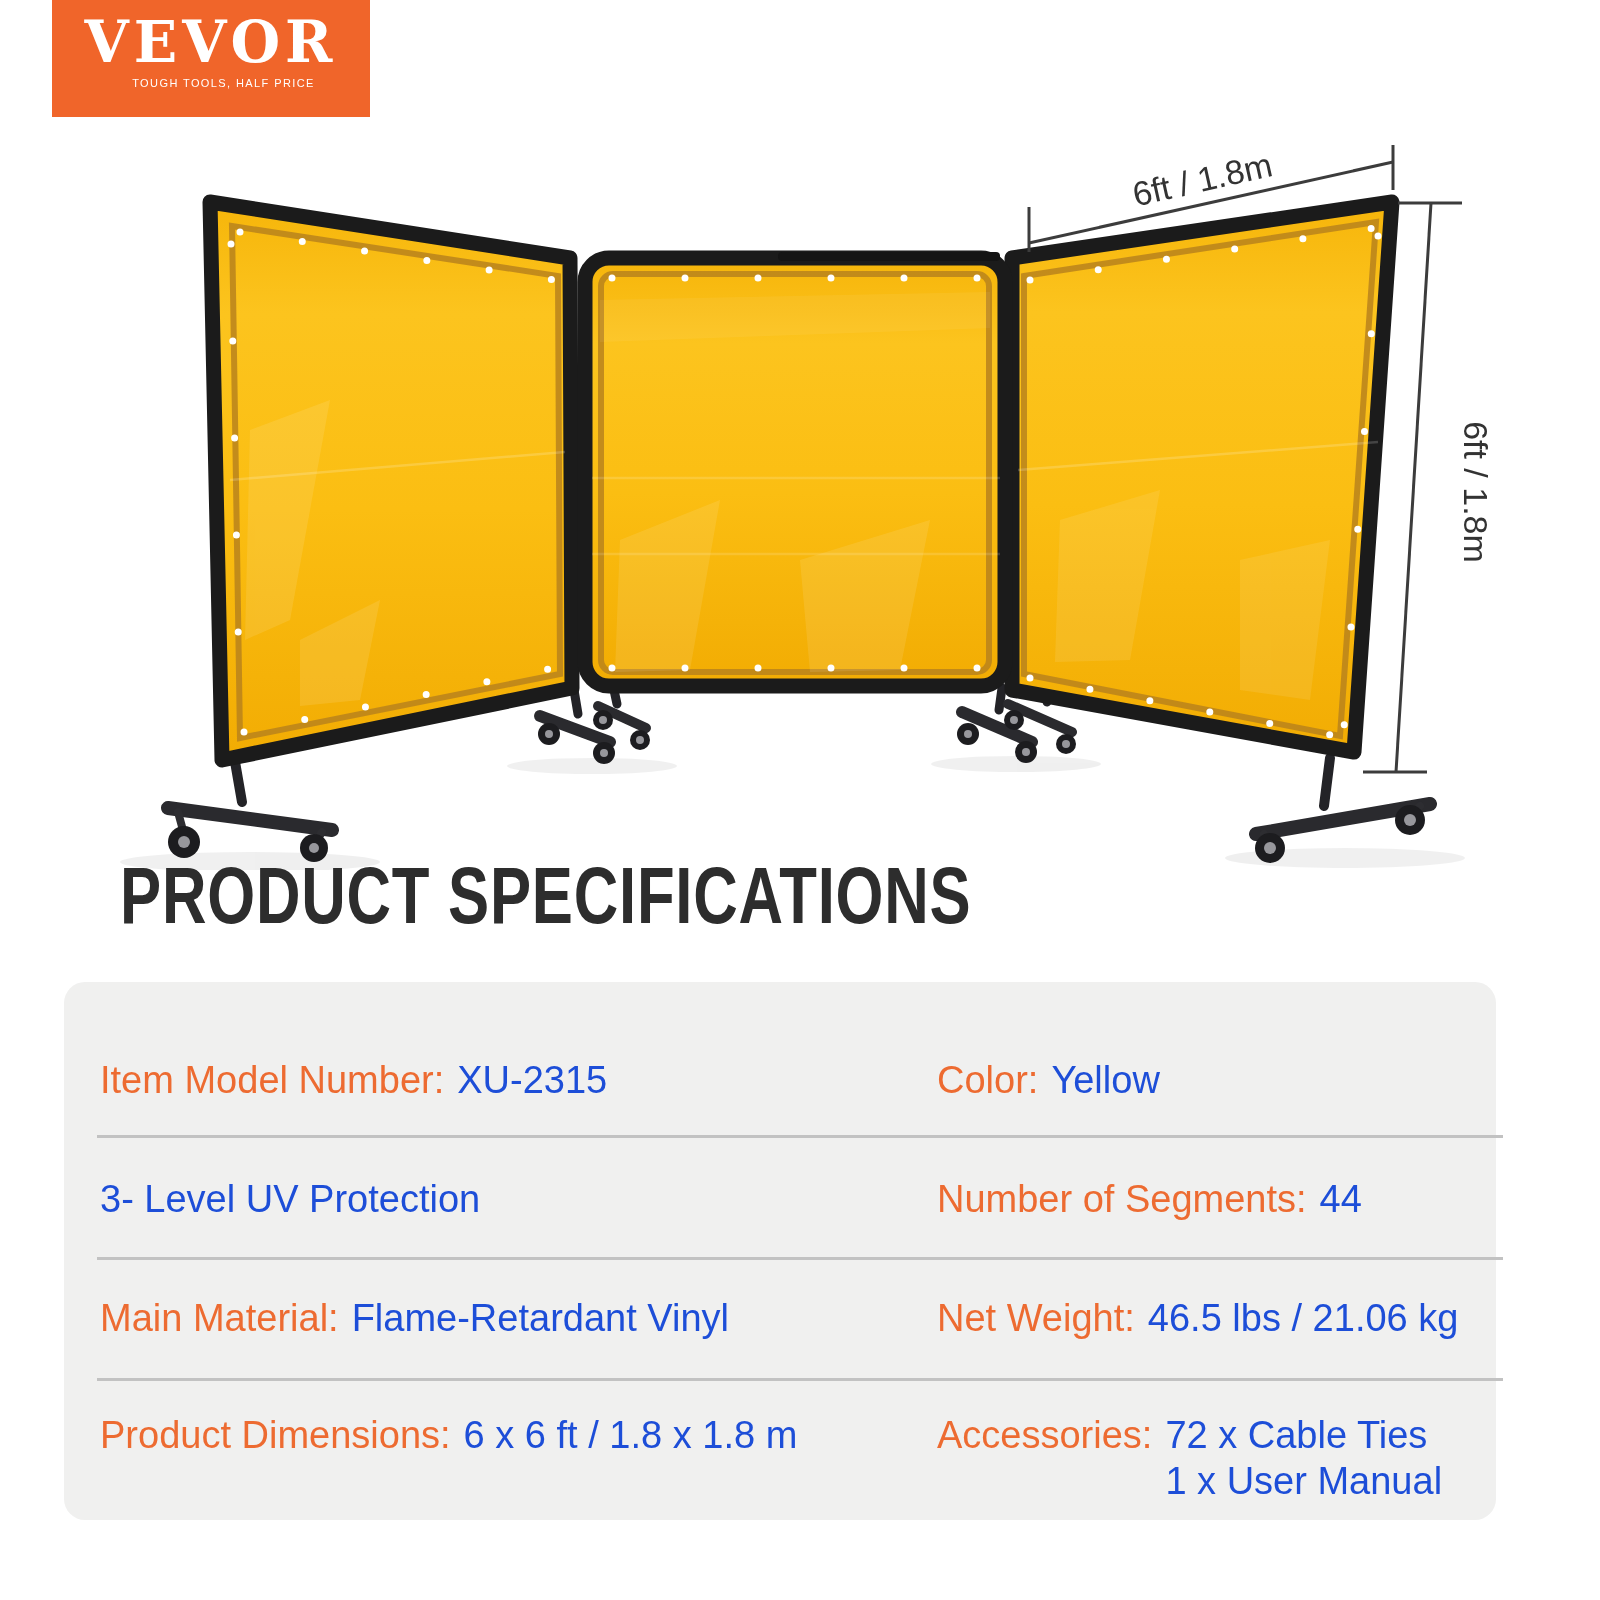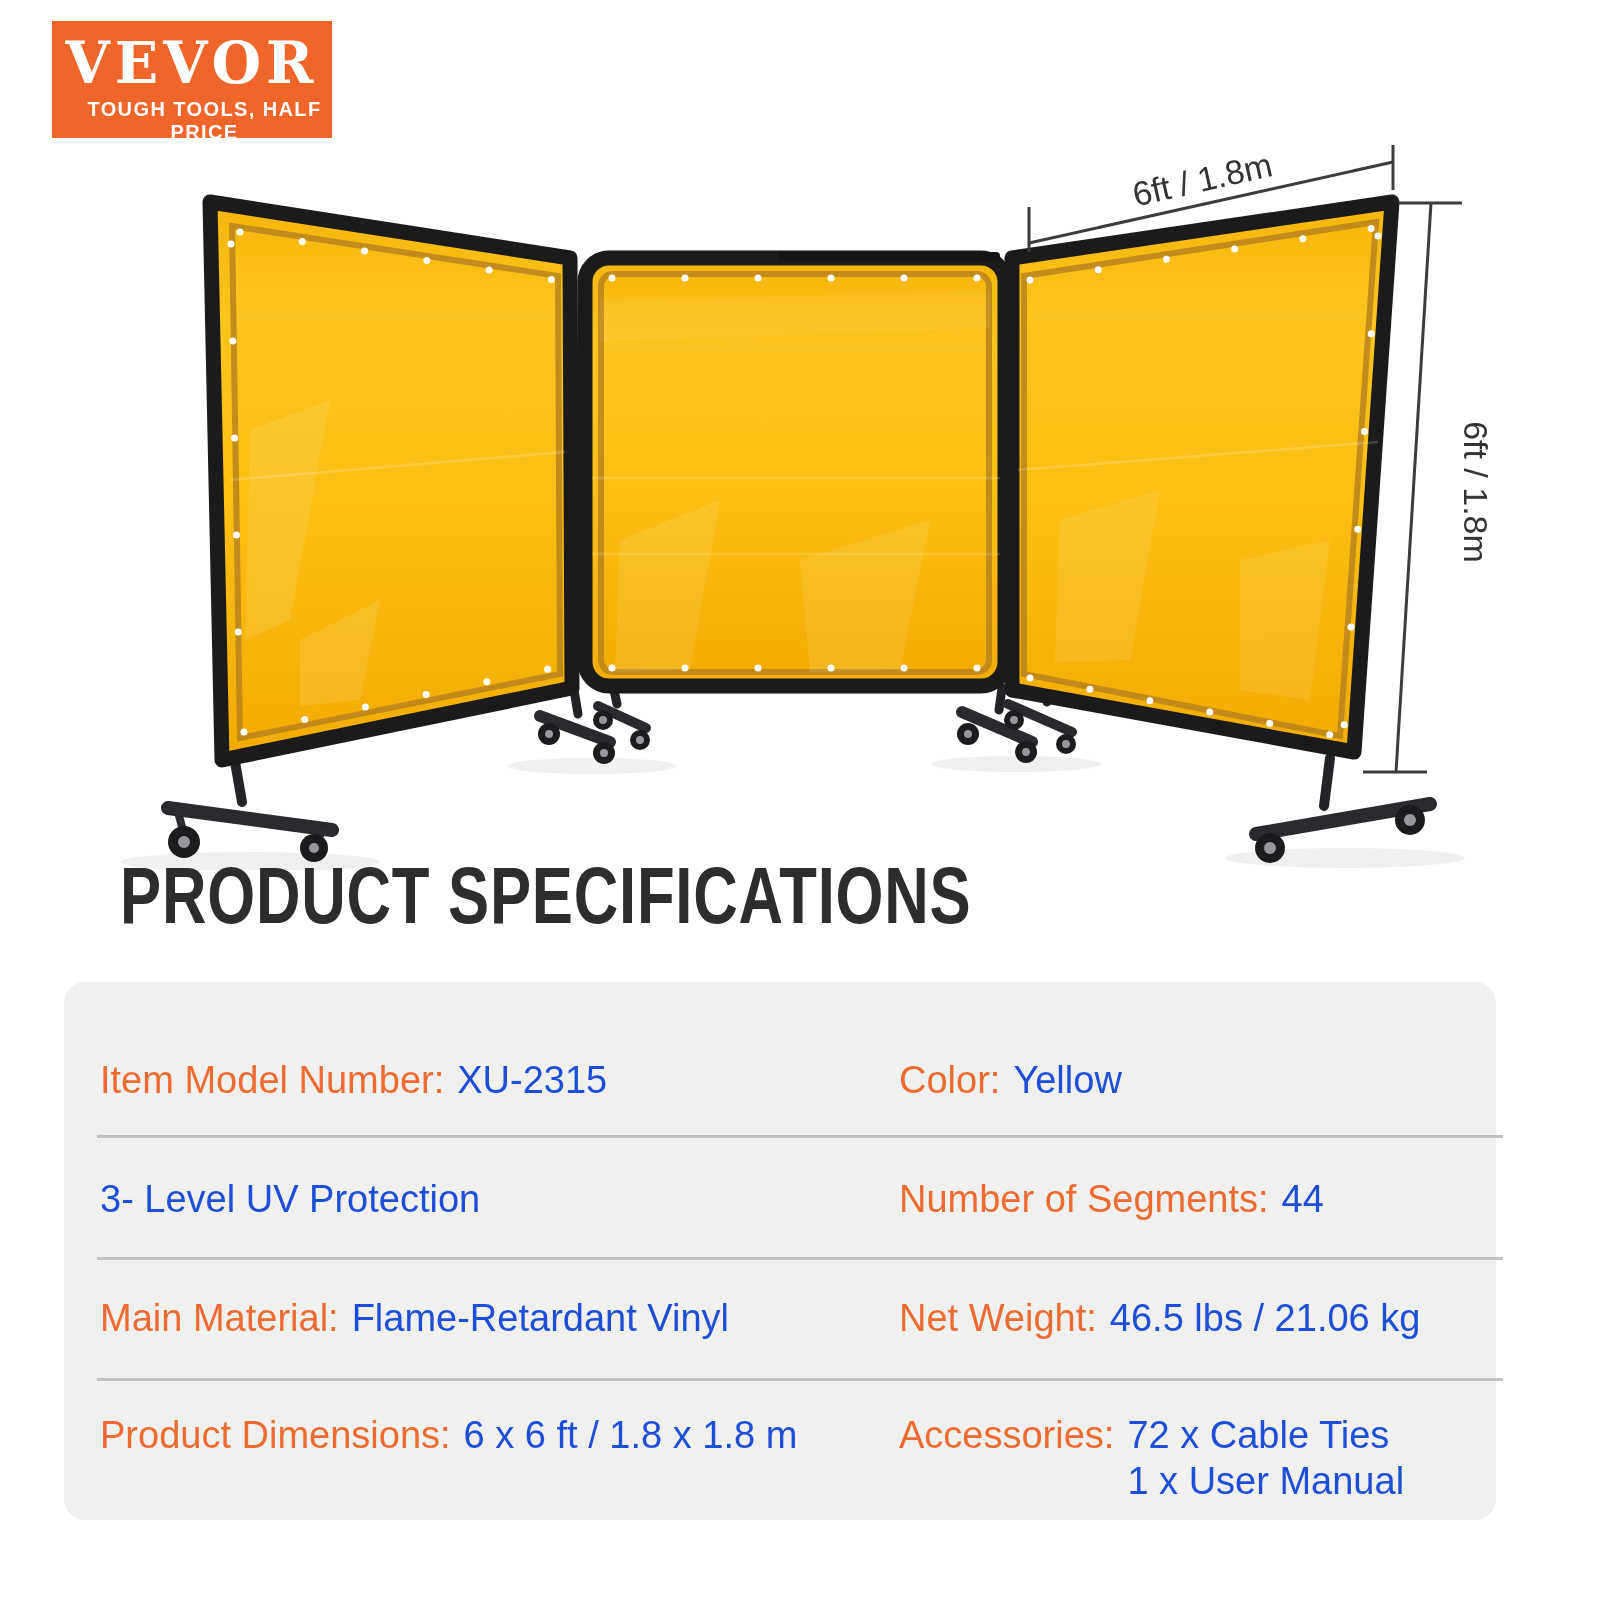--- a/index.html
+++ b/index.html
@@ -2,48 +2,48 @@
 <html><head>
 <meta charset="utf-8">
 <style>
   html,body{margin:0;padding:0;}
   body{
     width:1600px;height:1600px;position:relative;background:#ffffff;
     font-family:"Liberation Sans", sans-serif;overflow:hidden;
   }
   
   .logo{
-    position:absolute;left:52px;top:0;width:280px;height:117px;
-    background:#F0652A;color:#fff;text-align:center;margin-top:21px;
+    position:absolute;left:52px;top:0;width:318px;height:117px;
+    background:#F0652A;color:#fff;text-align:center;
   }
   .logo-word{
     font-family:"DejaVu Serif", serif;font-weight:bold;font-size:57px;
     letter-spacing:5px;line-height:57px;margin-top:13px;
   }
   .logo-tag{
-    font-size:20px;font-weight:bold;letter-spacing:1.4px;margin-top:7px;padding-left:25px;
+    font-size:11px;font-weight:normal;letter-spacing:1.4px;margin-top:7px;padding-left:25px;
   }
   
   .product{position:absolute;left:0;top:130px;width:1600px;height:740px;}
   
   .heading-wrap{position:absolute;left:0;top:850px;width:1296px;text-align:left;}
   .heading-wrap h1{
     margin:0;display:inline-block;font-size:79px;font-weight:bold;color:#2D2D2D;
     letter-spacing:1px;transform:scaleX(0.78);transform-origin:center;white-space:nowrap;
   }
   
   .spec-panel{
     position:absolute;left:64px;top:982px;width:1432px;height:538px;
     background:#F0F0EF;border-radius:21px;
   }
   .spec-row{position:absolute;left:0;width:100%;height:0;}
   .cell{position:absolute;display:flex;gap:13px;white-space:nowrap;
         font-size:38px;line-height:46px;}
   .cell.l{left:36px;}
-  .cell.r{left:835px;}
+  .cell.r{left:873px;}
   .lbl{color:#ED6B31;}
   .val{color:#1d4ed8;}
   .val span{display:block;}
   .divider{position:absolute;left:33px;width:1406px;height:3px;background:#C2C2C2;}
 </style>
 </head>
 <body>
 
 <div class="logo">
   <div class="logo-word">VEVOR</div>

